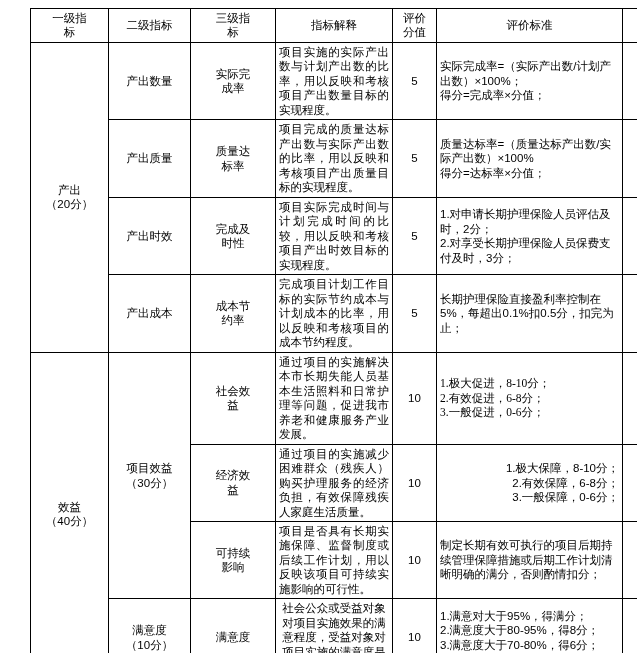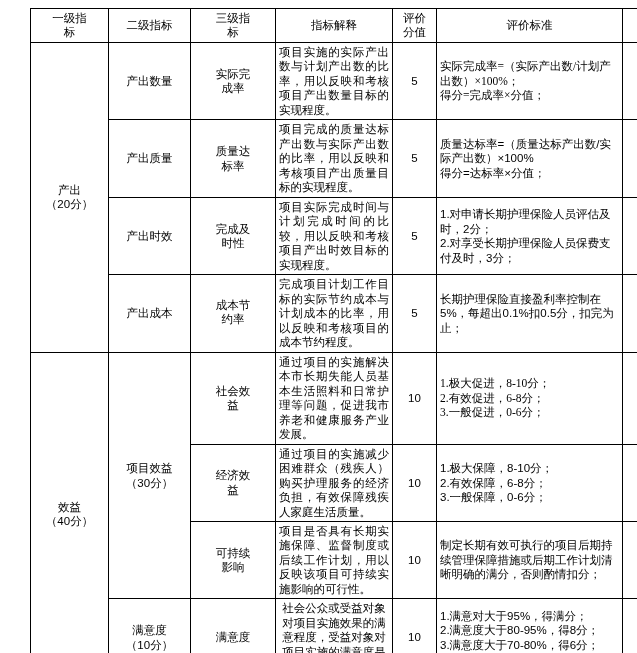--- a/index.html
+++ b/index.html
@@ -119,21 +119,21 @@
     <tbody>
 
       <tr>
         <td class="cat" rowspan="4" style="white-space: pre-line;">产出
 （20分）</td>
         <td class="l2cell">产出数量</td>
         <td class="l3cell" style="white-space: pre-line;">实际完
 成率</td>
         <td class="desc">项目实施的实际产出数与计划产出数的比率，用以反映和考核项目产出数量目标的实现程度。</td>
         <td class="num">5</td>
-        <td class="std" style="white-space: pre-line; font-family: Liberation Serif, serif;">实际完成率=（实际产出数/计划产出数）×100%；
+        <td class="std" style="white-space: pre-line;">实际完成率=（实际产出数/计划产出数）×100%；
 得分=完成率×分值；</td>
         <td class="num">5</td>
       </tr>
 
       <tr>
         <td class="l2cell">产出质量</td>
         <td class="l3cell" style="white-space: pre-line;">质量达
 标率</td>
         <td class="desc">项目完成的质量达标产出数与实际产出数的比率，用以反映和考核项目产出质量目标的实现程度。</td>
         <td class="num">5</td>
@@ -148,21 +148,21 @@
 时性</td>
         <td class="desc">项目实际完成时间与计划完成时间的比较，用以反映和考核项目产出时效目标的实现程度。</td>
         <td class="num">5</td>
         <td class="std" style="white-space: pre-line;">1.对申请长期护理保险人员评估及时，2分；
 2.对享受长期护理保险人员保费支付及时，3分；</td>
         <td class="num">3</td>
       </tr>
 
       <tr>
         <td class="l2cell">产出成本</td>
-        <td class="l3cell" style="white-space: pre-line; font-family: Liberation Mono, monospace;">成本节
+        <td class="l3cell" style="white-space: pre-line;">成本节
 约率</td>
         <td class="desc">完成项目计划工作目标的实际节约成本与计划成本的比率，用以反映和考核项目的成本节约程度。</td>
         <td class="num">5</td>
         <td class="std">长期护理保险直接盈利率控制在5%，每超出0.1%扣0.5分，扣完为止；</td>
         <td class="num">5</td>
       </tr>
 
       <tr>
         <td class="cat" rowspan="4" style="white-space: pre-line;">效益
 （40分）</td>
@@ -176,21 +176,21 @@
 2.有效促进，6-8分；
 3.一般促进，0-6分；</td>
         <td class="num">9</td>
       </tr>
 
       <tr>
         <td class="l3cell" style="white-space: pre-line;">经济效
 益</td>
         <td class="desc">通过项目的实施减少困难群众（残疾人）购买护理服务的经济负担，有效保障残疾人家庭生活质量。</td>
         <td class="num">10</td>
-        <td class="std" style="white-space: pre-line;">1.极大保障，8-10分；
+        <td class="std" style="white-space: pre-line; text-align: right;">1.极大保障，8-10分；
 2.有效保障，6-8分；
 3.一般保障，0-6分；</td>
         <td class="num">9.5</td>
       </tr>
 
       <tr>
         <td class="l3cell" style="white-space: pre-line;">可持续
 影响</td>
         <td class="desc">项目是否具有长期实施保障、监督制度或后续工作计划，用以反映该项目可持续实施影响的可行性。</td>
         <td class="num">10</td>

